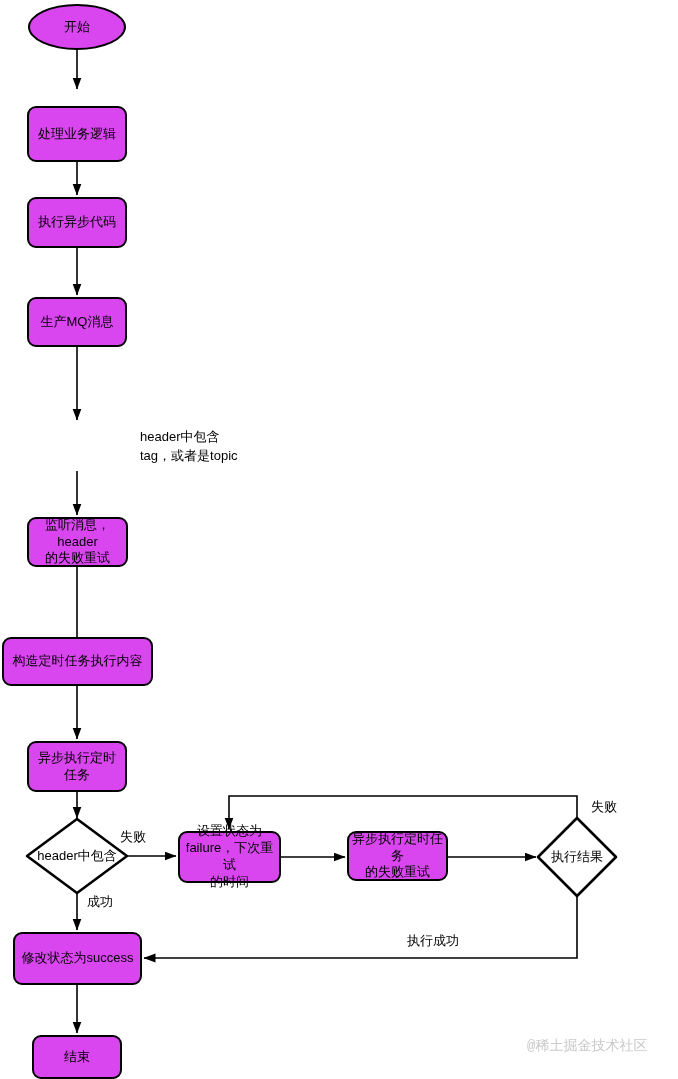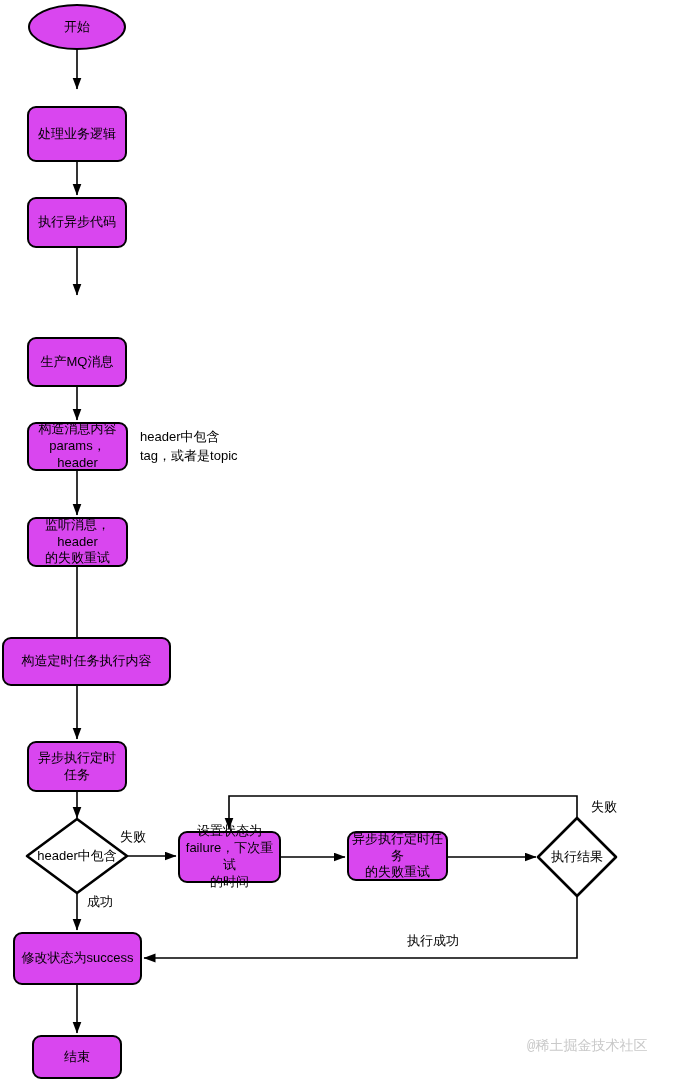--- a/index.html
+++ b/index.html
@@ -106,29 +106,27 @@
     <polygon class="shape" points="77,819 127,856 77,893 27,856"></polygon>
     <polygon class="shape" points="577,818 616,857 577,896 538,857"></polygon>
   </svg>
 
   <div class="node terminator" style="left:28px; top:4px; width:98px; height:46px;">开始</div>
 
   <div class="node" style="left:27px; top:106px; width:100px; height:56px;">处理业务逻辑</div>
 
   <div class="node" style="left:27px; top:197px; width:100px; height:51px;">执行异步代码</div>
 
-  <div class="node" style="left:27px; top:297px; width:100px; height:50px;margin-top:40px;">生产MQ消息</div>
+  <div class="node" style="left:27px; top:297px; width:100px; height:50px;">生产MQ消息</div>
 
-  <div class="node" style="left:27px; top:422px; width:101px; height:49px;">构造消息内容
-params，header</div>
 
   <div class="node" style="left:27px; top:517px; width:101px; height:50px;">监听消息，header
 的失败重试</div>
 
-  <div class="node" style="left:2px; top:637px; width:169px; height:49px;">构造定时任务执行内容</div>
+  <div class="node" style="left:2px; top:637px; width:151px; height:49px;">构造定时任务执行内容</div>
 
   <div class="node" style="left:27px; top:741px; width:100px; height:51px;">异步执行定时任务</div>
 
   <div class="diamond-label" style="left:17px; top:849px; width:120px; height:15px;">header中包含</div>
 
   <div class="node" style="left:178px; top:831px; width:103px; height:52px;">设置状态为
 failure，下次重试
 的时间</div>
 
   <div class="node" style="left:347px; top:831px; width:101px; height:50px;">异步执行定时任务

